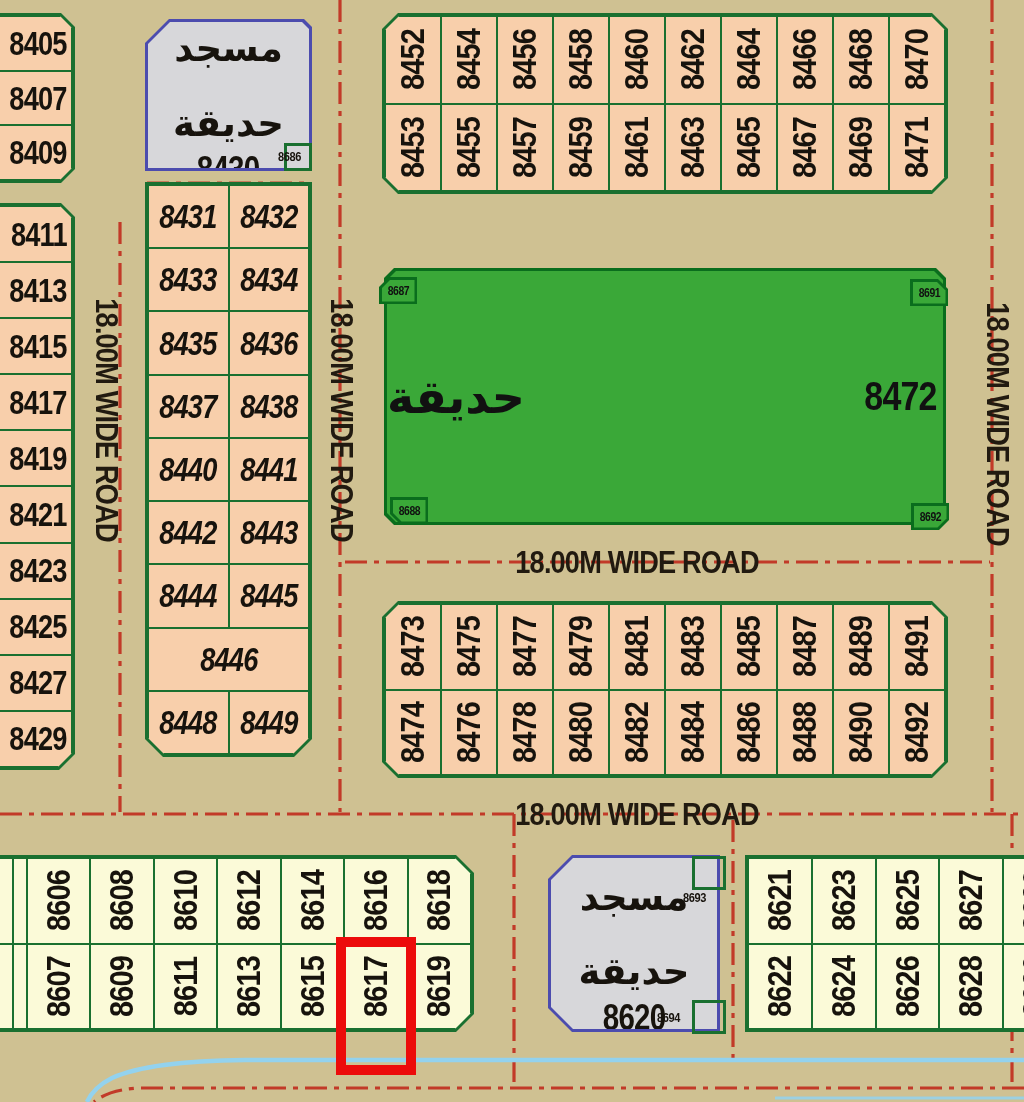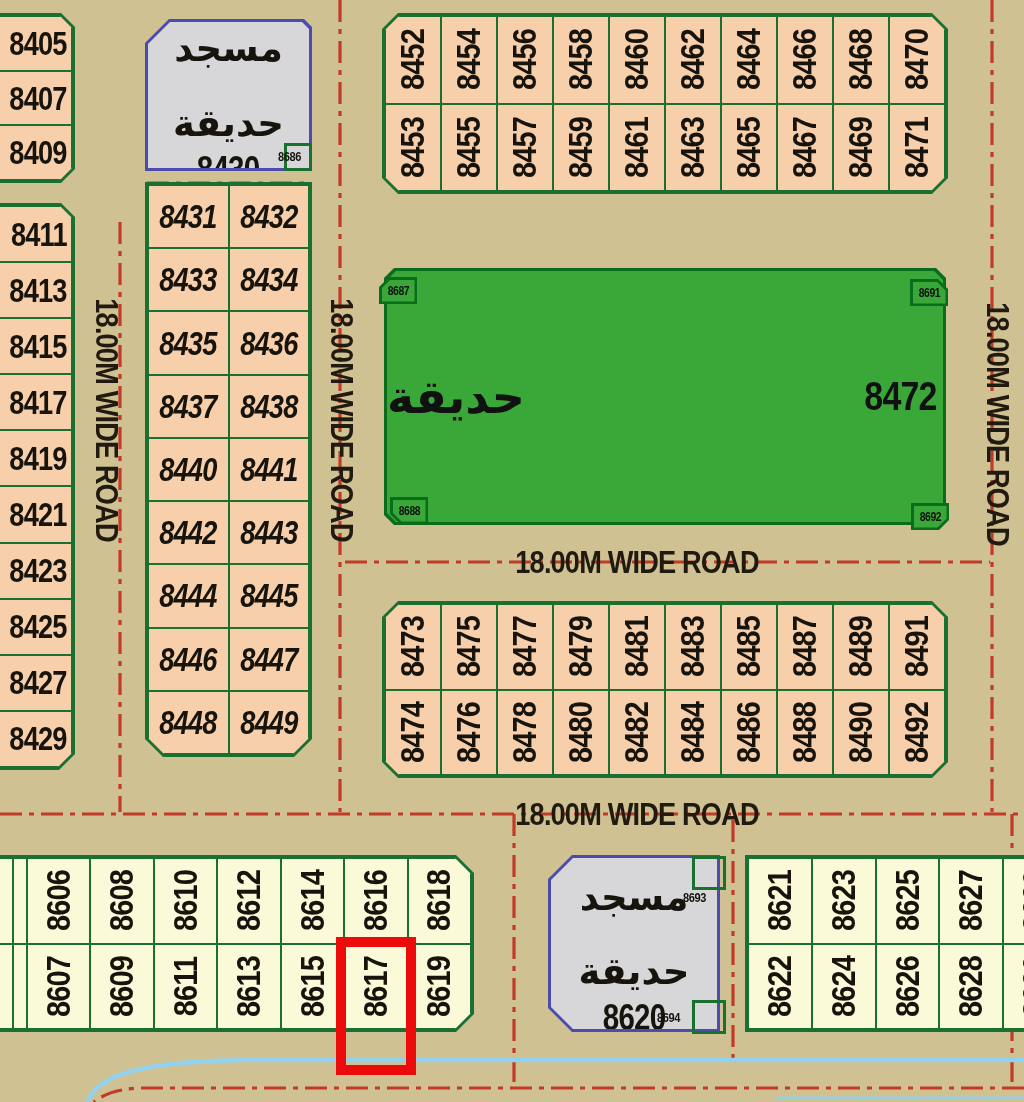--- a/index.html
+++ b/index.html
@@ -196,23 +196,20 @@
             <span class="hnum">8444</span>
           </div>
           <div class="cell">
             <span class="hnum">8445</span>
           </div>
         </div>
       <div class="strip-row">
           <div class="cell">
             <span class="hnum">8446</span>
           </div>
-          <div class="cell">
-            <span class="hnum">8447</span>
-          </div>
         </div>
       <div class="strip-row">
           <div class="cell">
             <span class="hnum">8448</span>
           </div>
           <div class="cell">
             <span class="hnum">8449</span>
           </div>
         </div>
     </div>

